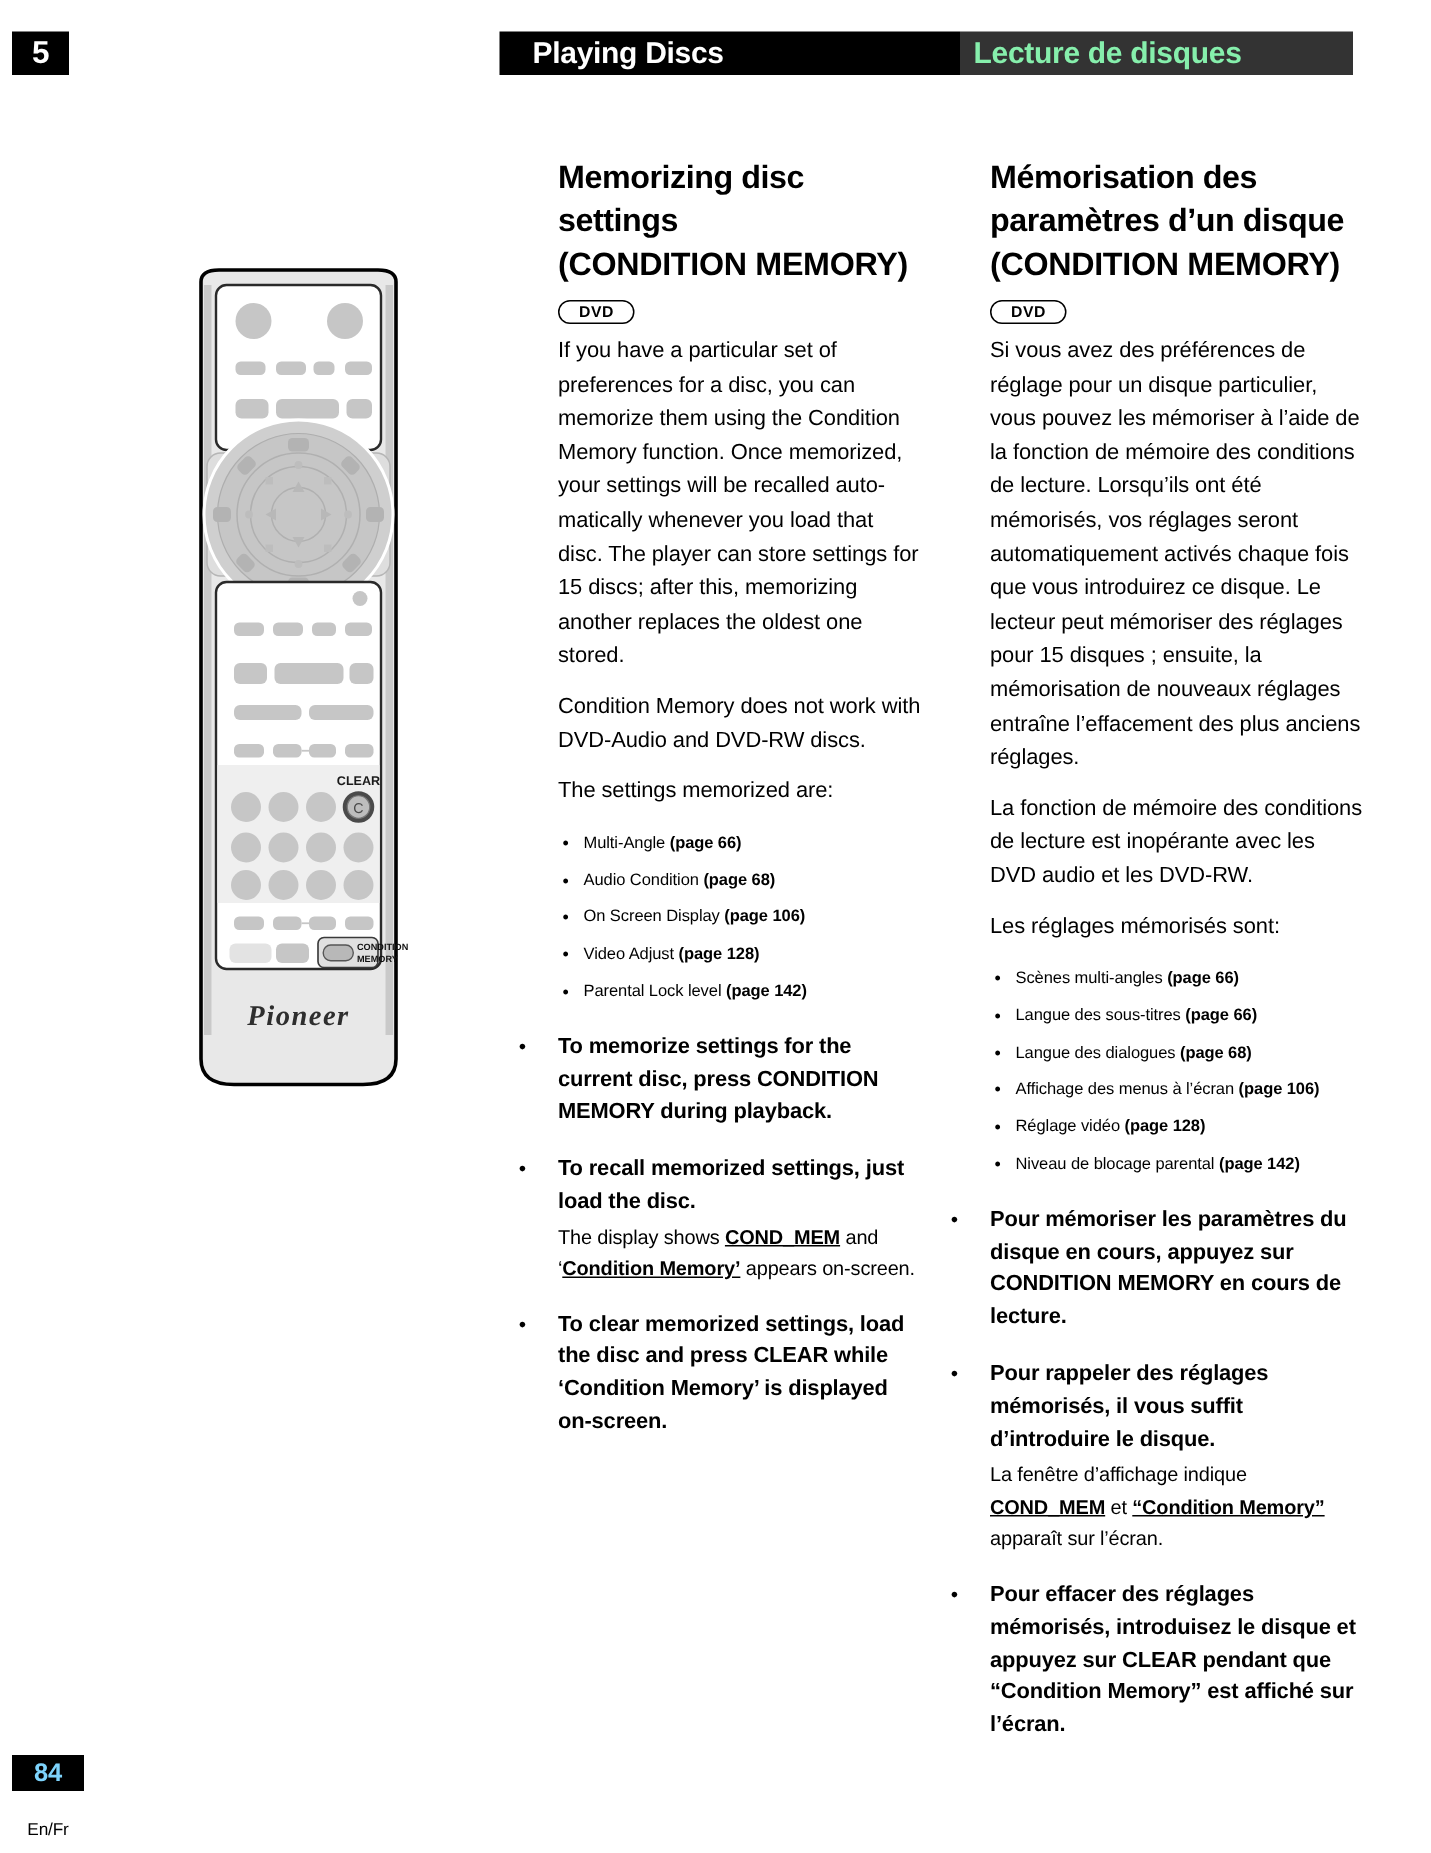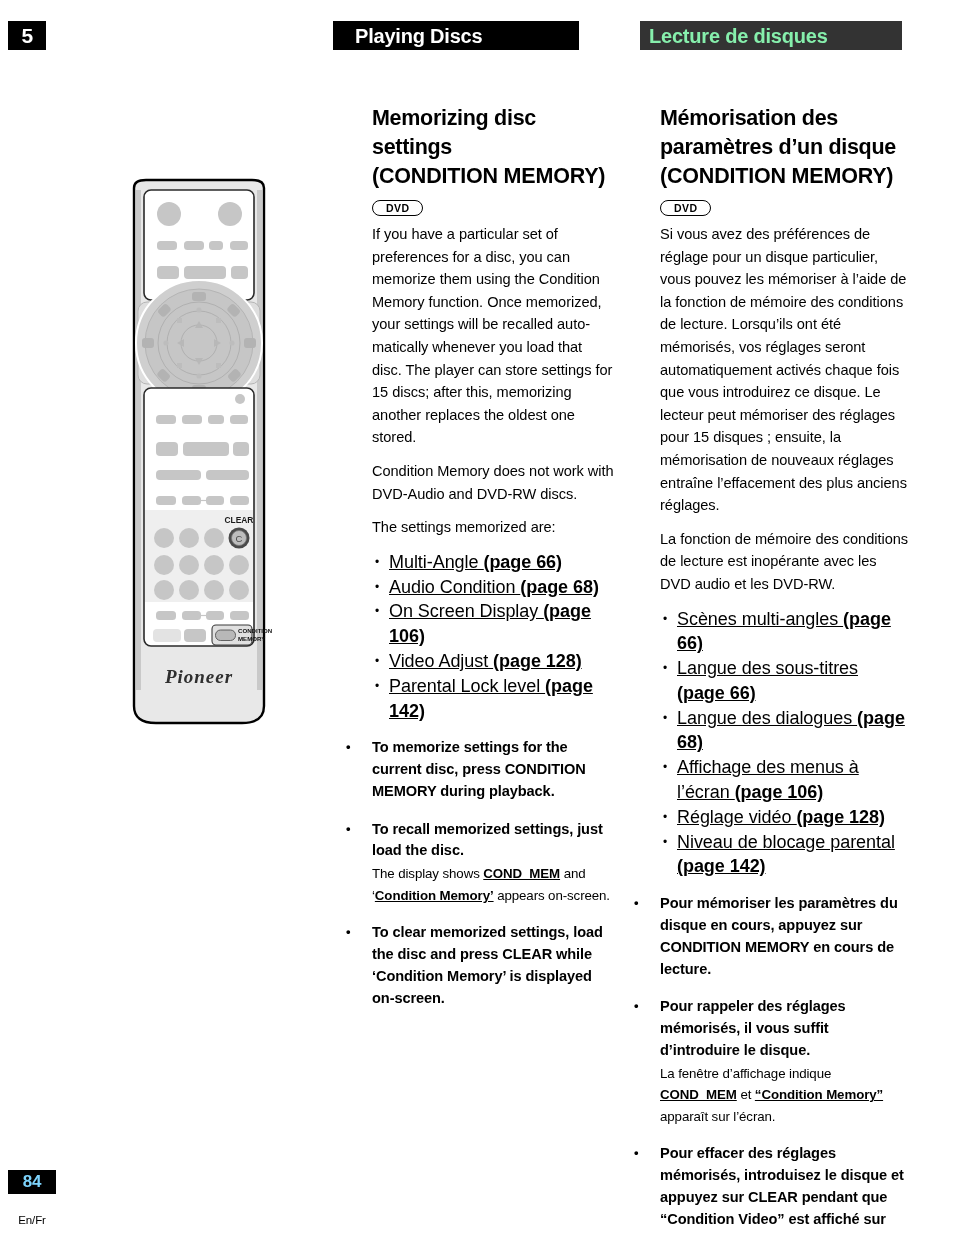--- a/index.html
+++ b/index.html
@@ -35,21 +35,21 @@
     font-size: 21px;
     font-weight: bold;
     line-height: 29px;
     text-align: center;
     letter-spacing: -0.5px;
   }
   .title-en-box {
     position: absolute;
     left: 333px;
     top: 0;
-    width: 246px;
+    width: 307px;
     height: 29px;
     background: #000000;
   }
   .title-en-box span {
     position: absolute;
     left: 22px;
     top: 0;
     line-height: 30px;
     color: #ffffff;
     font-size: 20px;
@@ -116,24 +116,23 @@
   p.body:last-child { margin-bottom: 0; }
 
   ul.plainlist {
     list-style: none;
     margin: 0 0 4px 0;
     padding: 0;
   }
   ul.plainlist li {
     position: relative;
     padding-left: 17px;
-    font-size: 18px;
+    font-size: 11px;
     line-height: 24.8px;
     letter-spacing: -0.05px;
-    text-decoration: underline;
   }
   ul.plainlist li::before {
     content: "\2022";
     position: absolute;
     left: 3px;
     top: 0;
     font-size: 12px;
   }
   ul.plainlist li b { font-weight: bold; }
 
@@ -369,31 +368,32 @@
 
 <div class="column" id="col-fr">
   <h1 class="sec-title">
     <span>Mémorisation des</span><br>
     <span>paramètres d’un disque</span><br>
     <span class="caps">(CONDITION MEMORY)</span>
   </h1>
   <div class="dvd-badge">DVD</div>
   <p class="body">Si vous avez des préférences de réglage pour un disque particulier, vous pouvez les mémoriser à l’aide de la fonction de mémoire des conditions de lecture. Lorsqu’ils ont été mémorisés, vos réglages seront automatiquement activés chaque fois que vous introduirez ce disque. Le lecteur peut mémoriser des réglages pour 15 disques ; ensuite, la mémorisation de nouveaux réglages entraîne l’effacement des plus anciens réglages.</p>
   <p class="body">La fonction de mémoire des conditions de lecture est inopérante avec les DVD audio et les DVD-RW.</p>
+  <p class="body">Les réglages mémorisés sont:</p>
   <ul class="plainlist" id="fr-settings">
       <li><span>Scènes multi-angles </span><b>(page 66)</b></li>
       <li><span>Langue des sous-titres </span><b>(page 66)</b></li>
       <li><span>Langue des dialogues </span><b>(page 68)</b></li>
       <li><span>Affichage des menus à l’écran </span><b>(page 106)</b></li>
       <li><span>Réglage vidéo </span><b>(page 128)</b></li>
       <li><span>Niveau de blocage parental </span><b>(page 142)</b></li>
     </ul>
   <ul class="boldlist" id="fr-instructions">
       <li><span>Pour mémoriser les paramètres du disque en cours, appuyez sur CONDITION MEMORY en cours de lecture.</span></li>
       <li><span>Pour rappeler des réglages mémorisés, il vous suffit d’introduire le disque.</span><span class="note"><span>La fenêtre d’affichage indique </span><b>COND_MEM</b><span> et </span><b>“Condition Memory”</b><span> apparaît sur l’écran.</span></span></li>
-      <li><span>Pour effacer des réglages mémorisés, introduisez le disque et appuyez sur CLEAR pendant que “Condition Video” est affiché sur l’écran.</span></li>
+      <li><span>Pour effacer des réglages mémorisés, introduisez le disque et appuyez sur CLEAR pendant que “Condition Memory” est affiché sur l’écran.</span></li>
     </ul>
 </div>
 
 <div id="footer">
   <div class="pagenum">84</div>
   <div class="lang">En/Fr</div>
 </div>
 
 </body></html>

